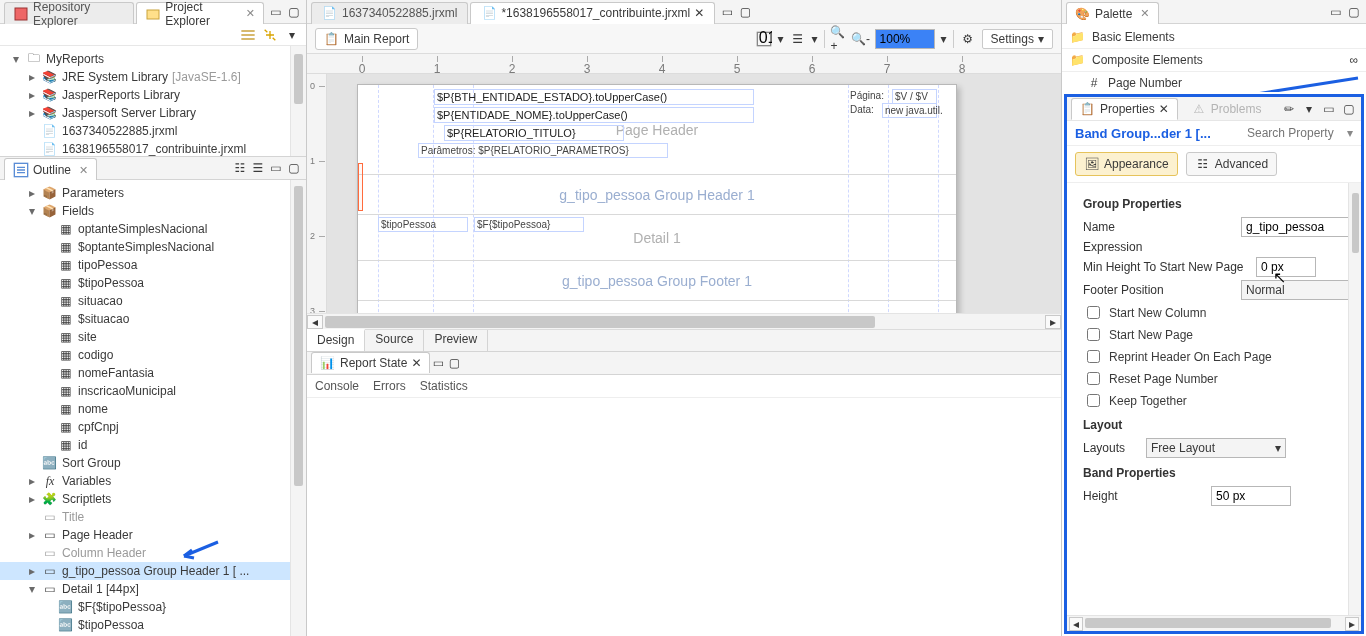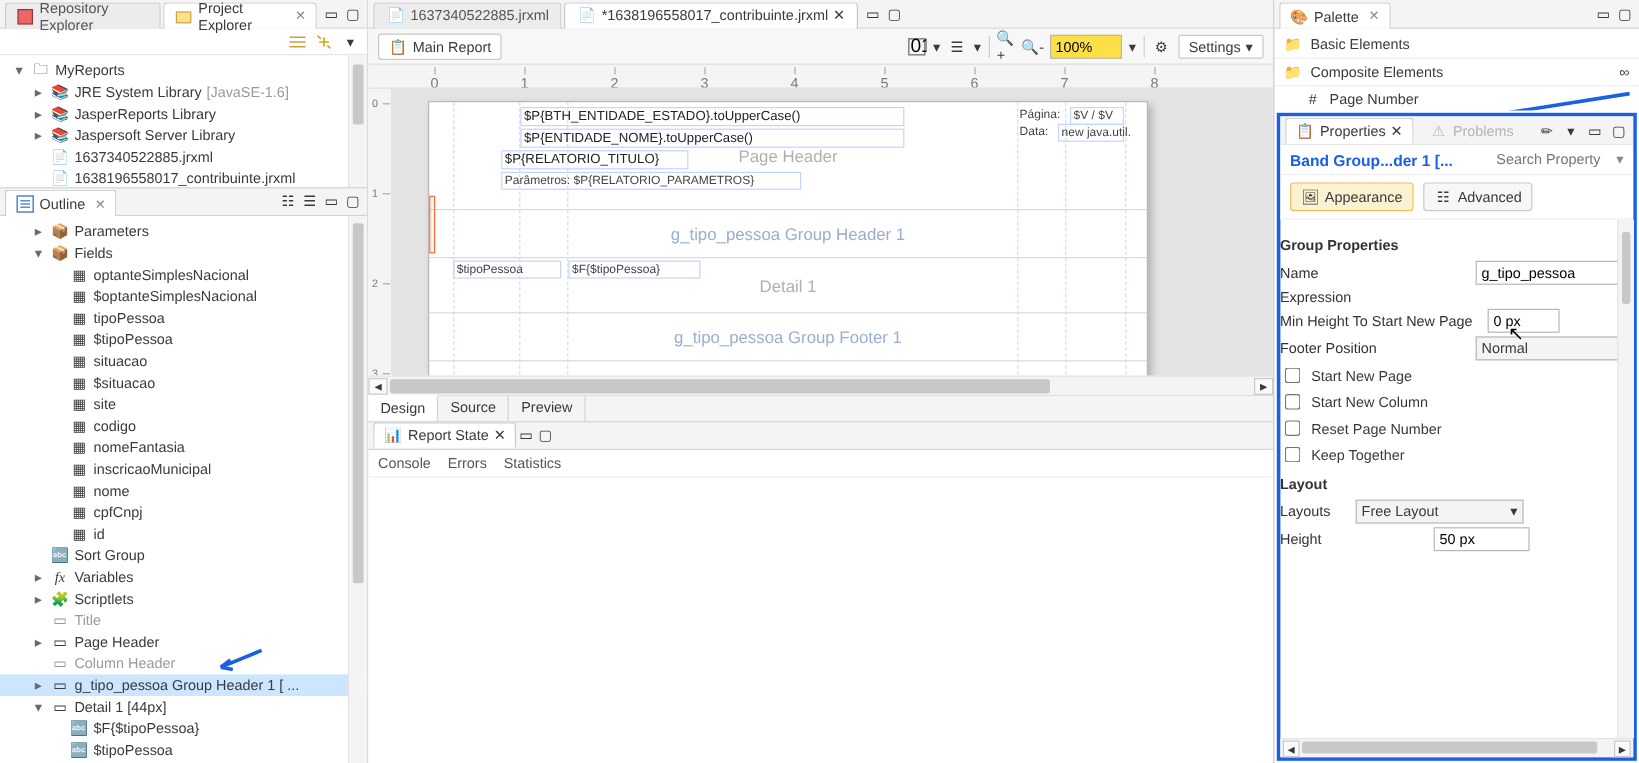--- a/index.html
+++ b/index.html
@@ -32,21 +32,21 @@
   .muted { color:#9a9a9a; }
 
   
   .ed-tabs { display:flex; align-items:center; height:24px; background:#f4f4f4; border-bottom:1px solid #d4d4d4; padding-left:4px; gap:2px;}
   .ed-tabs .tab { display:flex; align-items:center; gap:4px; padding:3px 10px; border:1px solid #c9c9c9; border-bottom:none; border-radius:3px 3px 0 0; height:22px; position:relative; top:1px;}
   .ed-tabs .tab.inactive { background:#ececec; color:#555;}
   .ed-tabs .tab.active { background:#fff; }
   .settings-bar { display:flex; align-items:center; height:30px; border-bottom:1px solid #dcdcdc; background:#f7f7f7; padding:0 8px; gap:6px;}
   .settings-bar .main-rep{ display:flex; align-items:center; gap:4px; padding:2px 8px; background:#fff; border:1px solid #c9c9c9; border-radius:3px;}
   .settings-bar .sp{flex:1}
-  .zoom-input { width:60px; height:20px; border:1px solid #b7b7b7; background:#fde047; padding:0 4px;}
+  .zoom-input { width:60px; height:20px; border:1px solid #b7b7b7; background:#3b82f6; padding:0 4px;}
   .btn { display:inline-flex; align-items:center; gap:4px; padding:2px 8px; border:1px solid #c9c9c9; background:#fff; border-radius:2px;}
   .ruler-h { height:20px; background:#f4f4f4; border-bottom:1px solid #dcdcdc; position:relative; font-size:9px; color:#7a7a7a; overflow:hidden;}
   .ruler-h .tick{position:absolute; top:2px; width:1px; height:6px; background:#aaa;}
   .ruler-h .lbl{position:absolute; top:8px; transform:translateX(-50%);}
   .canvas-wrap { flex:1; display:flex; overflow:hidden; position:relative;}
   .ruler-v { width:20px; background:#f4f4f4; border-right:1px solid #dcdcdc; position:relative;}
   .ruler-v .tick{position:absolute; left:12px; height:1px; width:6px; background:#aaa;}
   .ruler-v .lbl{position:absolute; left:3px; font-size:9px; color:#7a7a7a; transform:translateY(-50%);}  
   .canvas { flex:1; overflow:auto; background:#e3e3e3; position:relative;}
   .page { margin:10px 30px 20px; width:600px; background:#fff; border:1px solid #b8b8b8; box-shadow:3px 3px 6px rgba(0,0,0,.2); position:relative;}
@@ -80,21 +80,21 @@
   .props-tabs .tab { display:flex; align-items:center; gap:4px; padding:2px 8px; border:1px solid transparent; border-radius:3px 3px 0 0;}
   .props-tabs .tab.active{ background:#fff; border-color:#c9c9c9; border-bottom-color:#fff;}
   .props-tabs .tab.disabled{ color:#b4b4b4; }
   .crumb { display:flex; align-items:center; justify-content:space-between; padding:4px 8px; background:#fff; border-bottom:1px solid #eee;}
   .crumb .link{ color:#1b5fe2; font-weight:bold; font-size:13px;}
   .crumb input{ border:none; color:#888; width:100px; outline:none;}
   .crumb .drop{ color:#888; cursor:pointer;}
   .view-tabs{ display:flex; gap:8px; padding:6px 8px; border-bottom:1px solid #eee; background:#fff;}
   .view-tabs .tab{ display:flex; align-items:center; gap:4px; padding:3px 8px; border:1px solid #c9c9c9; border-radius:3px; background:#f7f7f7;}
   .view-tabs .tab.active{ background:#fcf1d0; border-color:#e6c35b;}
-  .props-body{ overflow:auto; flex:1; padding:6px 0 6px 0; position:relative;}
+  .props-body{ overflow:auto; flex:1; padding:6px 0 6px 16px; position:relative;}
   .props-body h4{ margin:8px 0 6px; font-size:12px; font-weight:bold; color:#333;}
   .prow{ display:flex; align-items:center; gap:8px; margin:3px 0;}
   .prow label{ width:155px; color:#333;}
   .prow input[type=text]{ flex:1; border:1px solid #b7b7b7; height:20px; padding:0 4px; min-width:60px;}
   .prow select, .combo{ border:1px solid #b7b7b7; height:20px; padding:0 4px; background:#f4f4f4; min-width:120px;}
   .prow .expr{ display:flex; align-items:center; flex:1;}
   .prow .expr input{ flex:1; border:1px solid #b7b7b7; height:22px; padding:0 4px;}
   .prow .spin{ width:14px; display:flex; flex-direction:column; border:1px solid #b7b7b7; border-left:none; height:22px;}
   .prow .spin div{flex:1; display:flex; align-items:center; justify-content:center; font-size:8px; background:#f4f4f4;}
   .chk{ display:flex; align-items:center; gap:6px; margin:3px 0;}
@@ -427,21 +427,21 @@
             <div class="gridL" style="left:75px"></div>
           <div class="gridL" style="left:115px"></div>
             <div class="gridL" style="left:490px"></div>
           <div class="gridL" style="left:530px"></div>
             <div class="gridL" style="left:580px"></div>
 
           <div class="band" style="height:90px">
             <div class="band-title">Page Header</div>
             <div class="field-box" style="left:76px;top:4px;width:320px">$P{BTH_ENTIDADE_ESTADO}.toUpperCase()</div>
             <div class="field-box" style="left:76px;top:22px;width:320px">$P{ENTIDADE_NOME}.toUpperCase()</div>
-            <div class="field-box" style="left:60px;top:40px;width:156px">$P{RELATORIO_TITULO}</div>
+            <div class="field-box" style="left:86px;top:40px;width:180px">$P{RELATORIO_TITULO}</div>
             <div class="field-box field-tiny" style="left:60px;top:58px;width:250px">Parâmetros: $P{RELATORIO_PARAMETROS}</div>
             <div class="field-box field-tiny" style="left:490px;top:4px;width:40px;border:none">Página:</div>
             <div class="field-box field-tiny" style="left:534px;top:4px;width:45px">$V / $V</div>
             <div class="field-box field-tiny" style="left:490px;top:18px;width:40px;border:none">Data:</div>
             <div class="field-box field-tiny" style="left:524px;top:18px;width:55px">new java.util.</div>
             <div class="hdr-sel" style="position:absolute;left:0;top:78px;width:5px;height:48px"></div>
           </div>
 
           <div class="band" style="height:40px">
             <div class="band-title" style="color:#9aaed0">g_tipo_pessoa Group Header 1</div>
@@ -573,42 +573,47 @@
             <label style="width:165px">Min Height To Start New Page</label>
           <input type="text" style="width: 60px; flex: 0 0 auto;" value="0 px">
           </div>
         <div class="prow" style="position:relative">
             <label>Footer Position</label>
           <span class="combo" style="width:100px;display:inline-flex;align-items:center">Normal</span>
           <span class="cursor-arrow" style="left:190px;top:-12px">↖</span>
         </div>
         <div class="chk">
             <input type="checkbox" style="">
-            <span>Start New Page</span>
+            <span>Start New Column</span>
           </div>
         <div class="chk">
             <input type="checkbox" style="">
-            <span>Start New Column</span>
+            <span>Start New Page</span>
+          </div>
+        <div class="chk">
+            <input type="checkbox" style="">
+            <span>Reprint Header On Each Page</span>
           </div>
         <div class="chk">
             <input type="checkbox" style="">
             <span>Reset Page Number</span>
           </div>
         <div class="chk">
             <input type="checkbox" style="">
             <span>Keep Together</span>
           </div>
         <h4>Layout</h4>
         <div class="prow">
             <label style="width:55px">Layouts</label>
           <span class="combo" style="display:inline-flex;align-items:center;justify-content:space-between;width:140px">
               <span>Free Layout</span>
               <span>▾</span>
             </span>
           </div>
+        <h4>Band Properties</h4>
         <div class="prow">
             <label style="width:120px">Height</label>
           <input type="text" style="width: 80px; flex: 0 0 auto;" value="50 px">
           </div>
 
         <div class="props-sbv">
             <div class="thumb"></div>
           </div>
       </div>
       <div class="props-hscroll">

